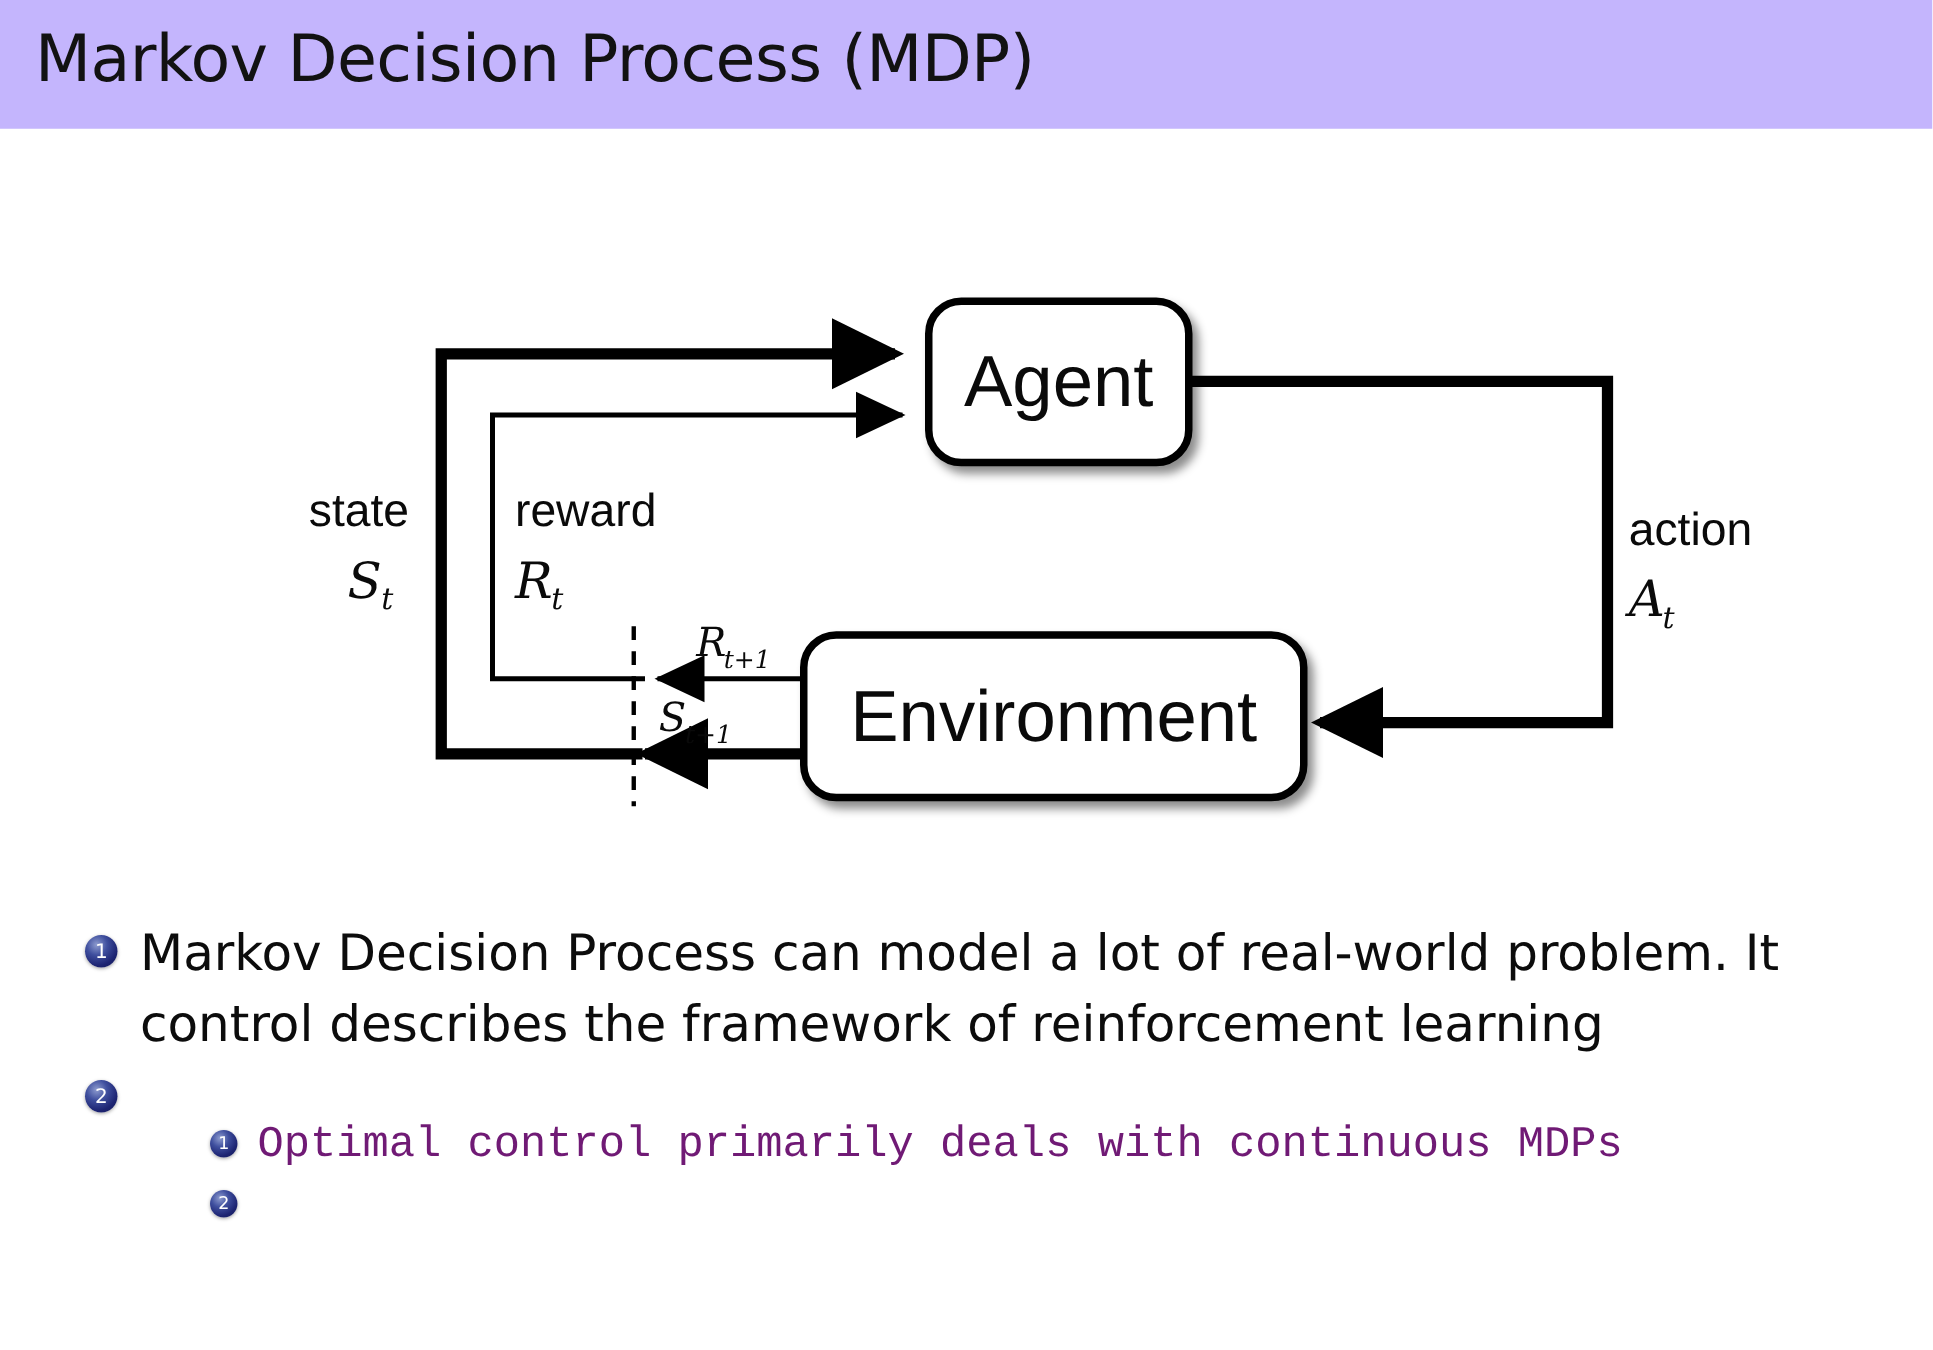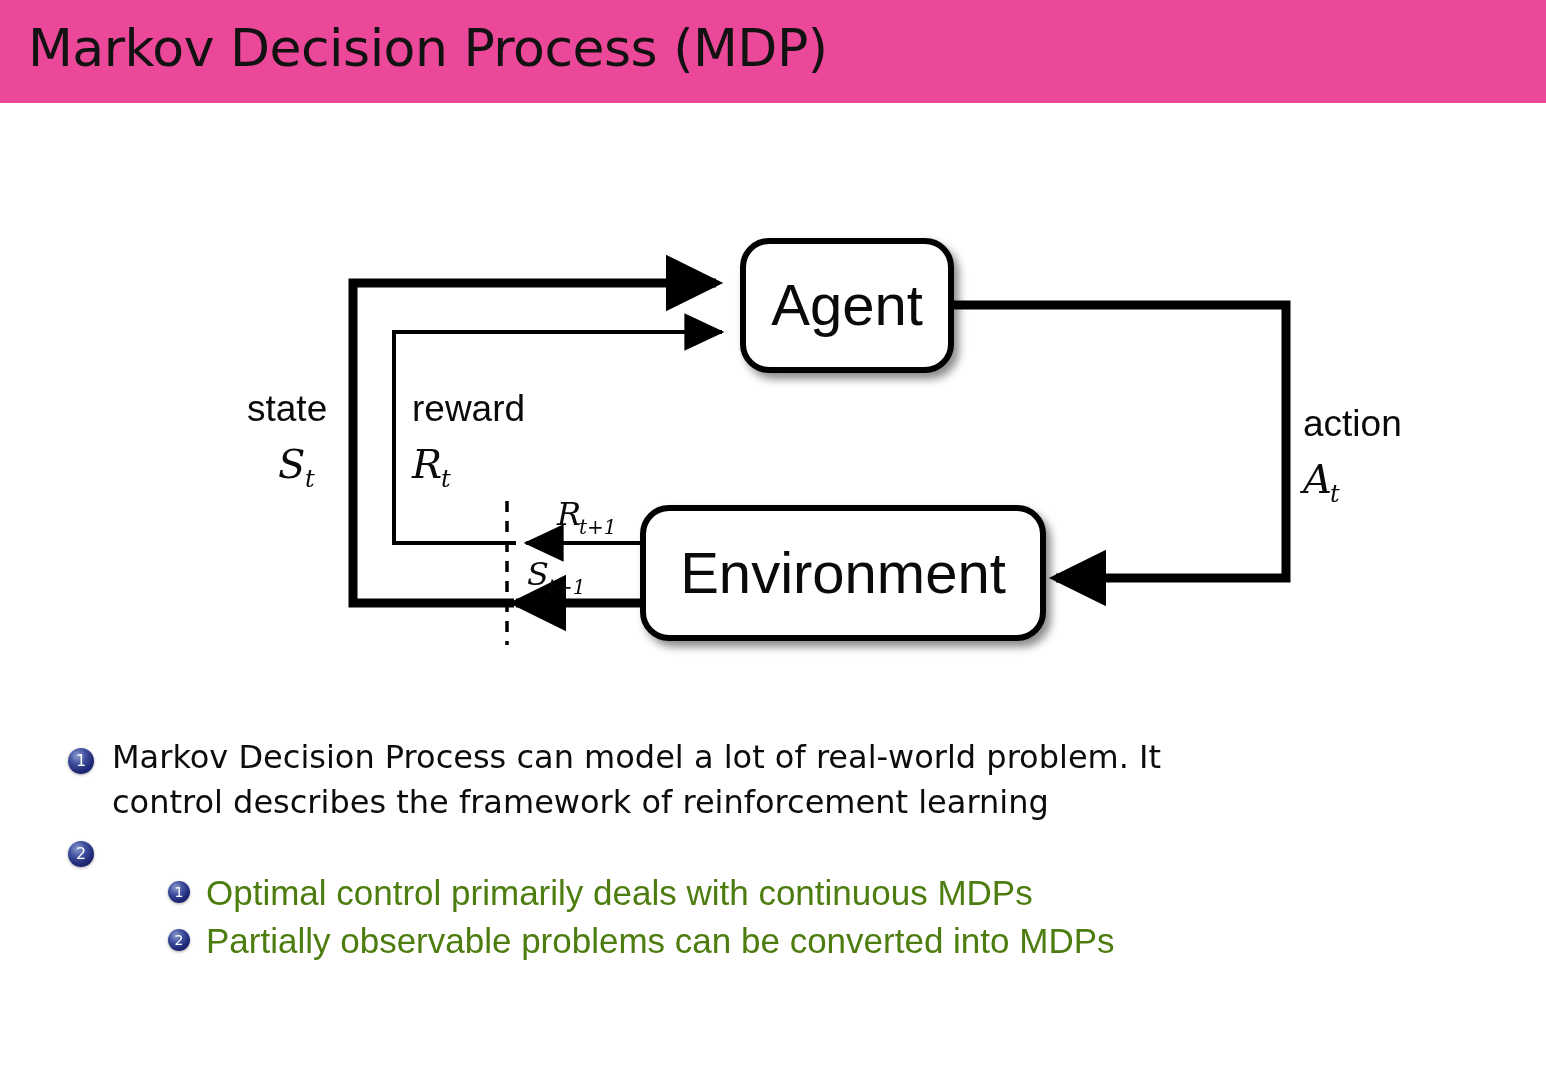--- a/index.html
+++ b/index.html
@@ -16,21 +16,21 @@
     color: #000000;
   }
 
   
   #title-bar {
     position: absolute;
     left: 0;
     top: 0;
     width: 1546px;
     height: 103px;
-    background: #ec4899;
+    background: #c4b5fd;
   }
   #slide-title {
     position: absolute;
     left: 28px;
     top: 18px;
     font-family: "DejaVu Sans", sans-serif;
     font-size: 52px;
     font-weight: 400;
     letter-spacing: -0.5px;
     color: #121212;
@@ -145,32 +145,32 @@
   }
   .badge-2 {
     width: 22px;
     height: 22px;
     font-size: 14px;
     margin-top: 12px;
     margin-right: 16px;
   }
   .txt1 {
     font-family: "DejaVu Sans", sans-serif;
-    font-size: 32px;
+    font-size: 40px;
     line-height: 1.42;
     color: #0c0c0c;
     max-width: 1390px;
     text-align: justify;
   }
   .txt1 .l2 { display: block; }
   .txt2 {
-    font-family: Liberation Sans, sans-serif;
+    font-family: Liberation Mono, monospace;
     font-size: 35px;
     line-height: 1.38;
-    color: #4d7c0f;
+    color: #701a75;
   }
 </style>
 </head>
 <body>
 
 <div id="title-bar">
   <div id="slide-title">Markov Decision Process (MDP)</div>
 </div>
 
 <div id="diagram">
@@ -267,16 +267,15 @@
     <div class="badge badge-1">2</div>
   </div>
 
   <div class="bullet-row lvl2">
     <div class="badge badge-2">1</div>
     <div class="txt2">Optimal control primarily deals with continuous MDPs</div>
   </div>
 
   <div class="bullet-row lvl2">
     <div class="badge badge-2">2</div>
-    <div class="txt2">Partially observable problems can be converted into MDPs</div>
   </div>
 
 </div>
 
 </body></html>

